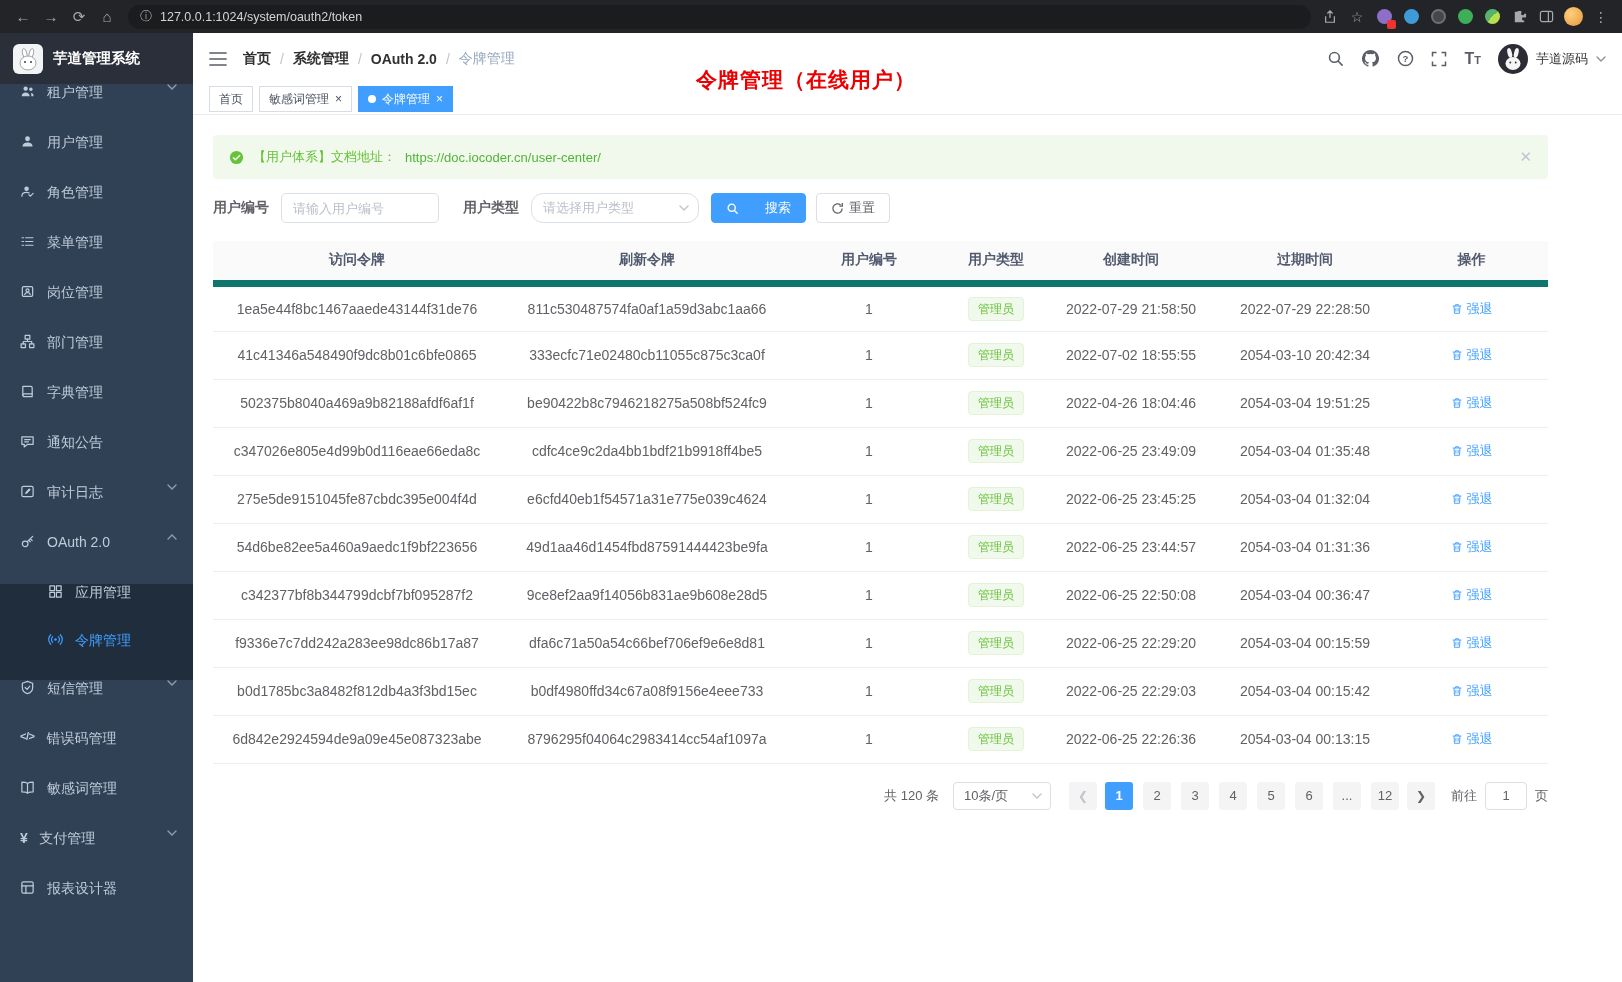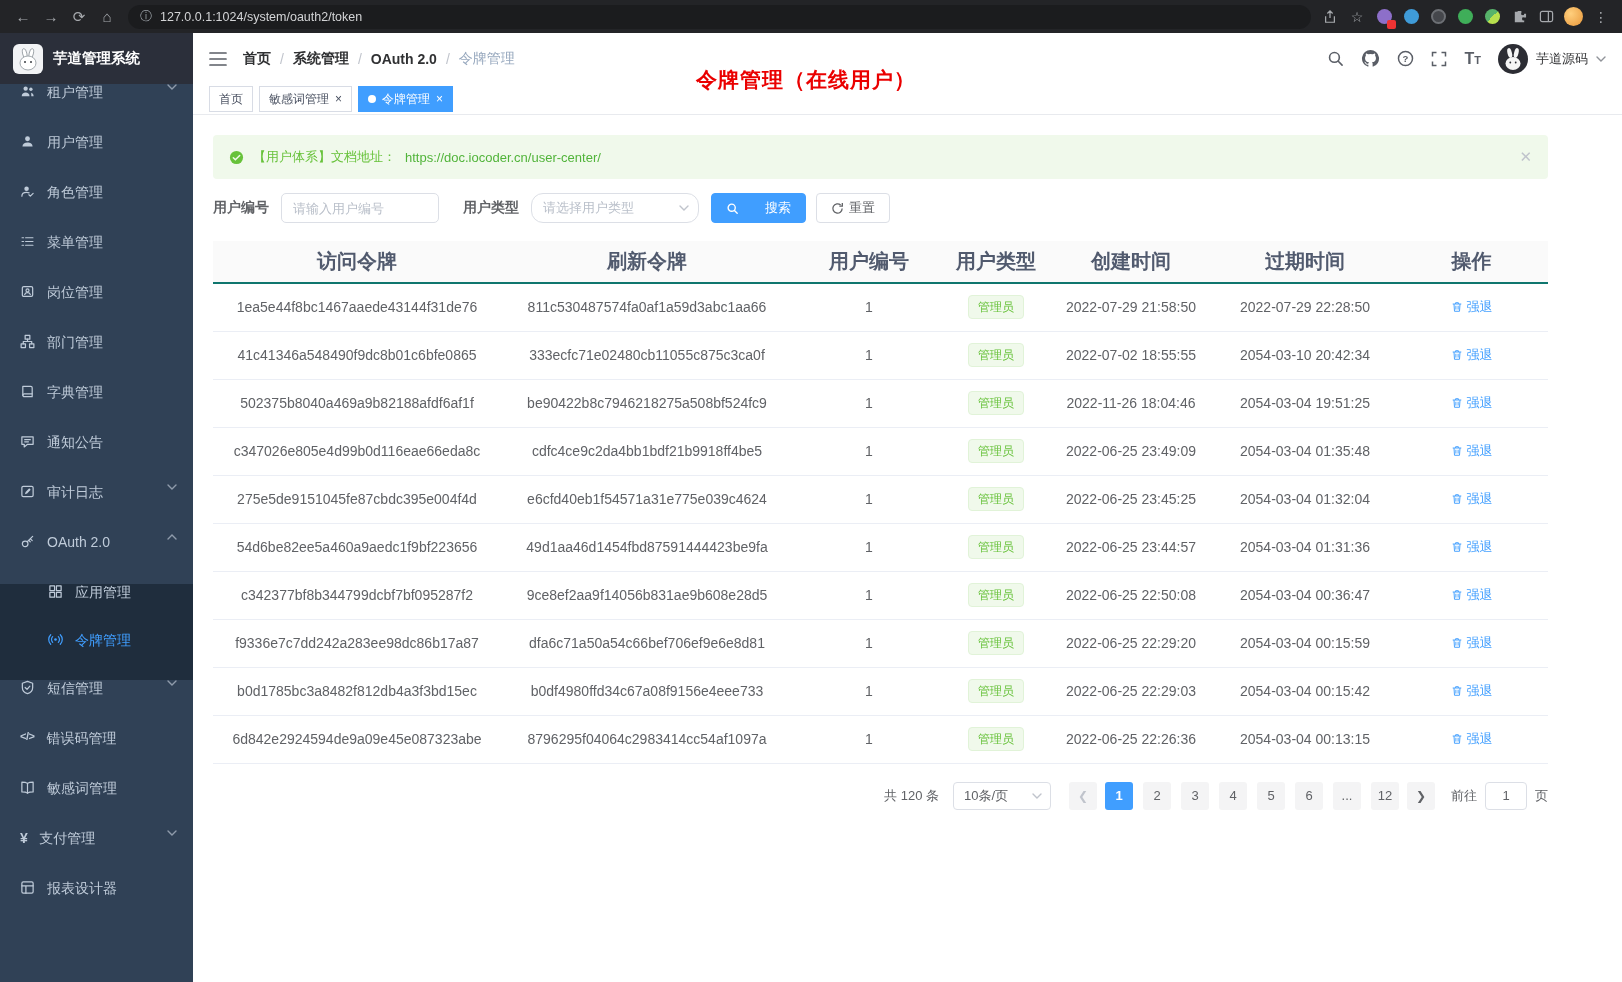--- a/index.html
+++ b/index.html
@@ -86,22 +86,22 @@
   .f-gap { width:24px; }
   .f-select { width:168px; height:30px; border:1px solid #dcdfe6; border-radius:12px; padding:0 9px 0 11px;
               display:flex; align-items:center; justify-content:space-between; cursor:pointer; }
   .f-select .ph { color:#b9bfc9; font-size:13px; }
   .btn { height:30px; border-radius:4px; font-size:13px; display:inline-flex; align-items:center;
          gap:5px; padding:0 14px; cursor:pointer; font-family:inherit; }
   .btn-primary { background:#409eff; border:1px solid #409eff; color:#fff; margin-left:12px;gap:26px; }
   .btn-plain { background:#fff; border:1px solid #dcdfe6; color:#606266; margin-left:10px; }
 
   table.data { width:100%; border-collapse:collapse; table-layout:fixed; }
-  table.data th { height:42px; background:#fafafa; color:#515a6e; font-size:20px; font-weight:700;
-                  border-bottom:2px solid #0f766e; text-align:center; }
+  table.data th { height:42px; background:#fafafa; color:#515a6e; font-size:14px; font-weight:700;
+                  border-bottom:7px solid #0f766e; text-align:center; }
   table.data td { height:48px; color:#606266; font-size:14px; text-align:center;
                   border-bottom:1px solid #ebeef5; overflow:hidden; white-space:nowrap; }
   .tag-admin { display:inline-block; background:#f0f9eb; border:1px solid #e1f3d8; color:#67c23a;
                font-size:12px; line-height:1; padding:5px 9px; border-radius:4px; }
   .action-link { color:#409eff; font-size:13px; display:inline-flex; align-items:center; gap:4px; cursor:pointer; }
 
   .pagination { display:flex; justify-content:flex-end; align-items:center; gap:8px;
                 margin-top:18px; font-size:13px; color:#606266; }
   .pg-total { margin-right:6px; }
   .page-size { width:98px; height:28px; border:1px solid #dcdfe6; border-radius:4px; display:flex;
@@ -539,21 +539,21 @@
                       </svg>
                     </span>
                     <span>强退</span>
                   </span></td>
   </tr>
               <tr>
     <td>502375b8040a469a9b82188afdf6af1f</td>
     <td>be90422b8c7946218275a508bf524fc9</td>
     <td>1</td>
     <td><span class="tag-admin">管理员</span></td>
-    <td>2022-11-26 18:04:46</td>
+    <td>2022-04-26 18:04:46</td>
     <td>2054-03-04 19:51:25</td>
     <td><span class="action-link">
                     <span class="micon">
                       <svg viewBox="0 0 14 14" width="12" height="12" fill="none" stroke="currentColor" stroke-width="1.1">
                         <path d="M2 3.5h10M5.4 3.5V2h3.2v1.5M3.5 3.5l.6 8.5h5.8l.6-8.5M5.7 5.6v4.4M8.3 5.6v4.4"></path>
                       </svg>
                     </span>
                     <span>强退</span>
                   </span></td>
   </tr>

